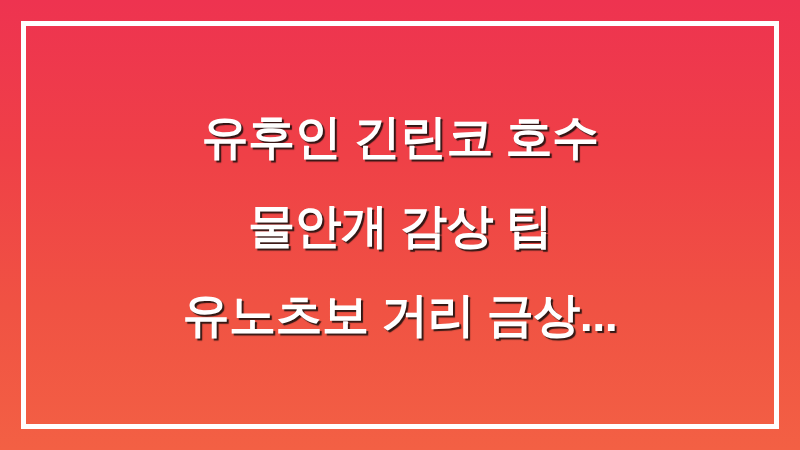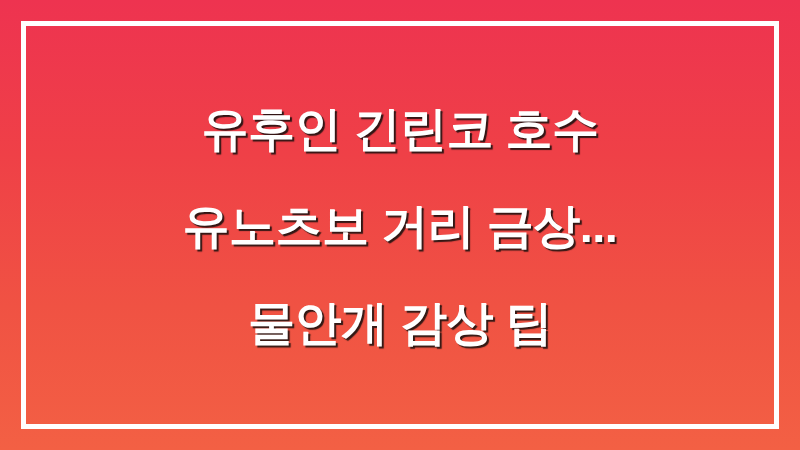--- a/index.html
+++ b/index.html
@@ -37,21 +37,21 @@
   .title-block {
     position: absolute;
     left: 0;
     right: 0;
     top: 0;
     bottom: 0;
     display: flex;
     flex-direction: column;
     align-items: center;
     justify-content: center;
-    gap: 16px;
+    gap: 8px;
   }
 
   .title-line {
     display: block;
     width: 100%;
     text-align: center;
     color: #ffffff;
     font-size: 47px;
     font-weight: 700;
     line-height: 81px;
@@ -62,17 +62,17 @@
 </style>
 </head>
 <body>
 
 <div class="card">
 
   <div class="frame"></div>
 
   <div class="title-block">
     <span class="title-line">유후인 긴린코 호수</span>
+    <span class="title-line">물안개 감상 팁</span>
     <span class="title-line">유노츠보 거리 금상...</span>
-    <span class="title-line">물안개 감상 팁</span>
   </div>
 
 </div>
 
 </body></html>

